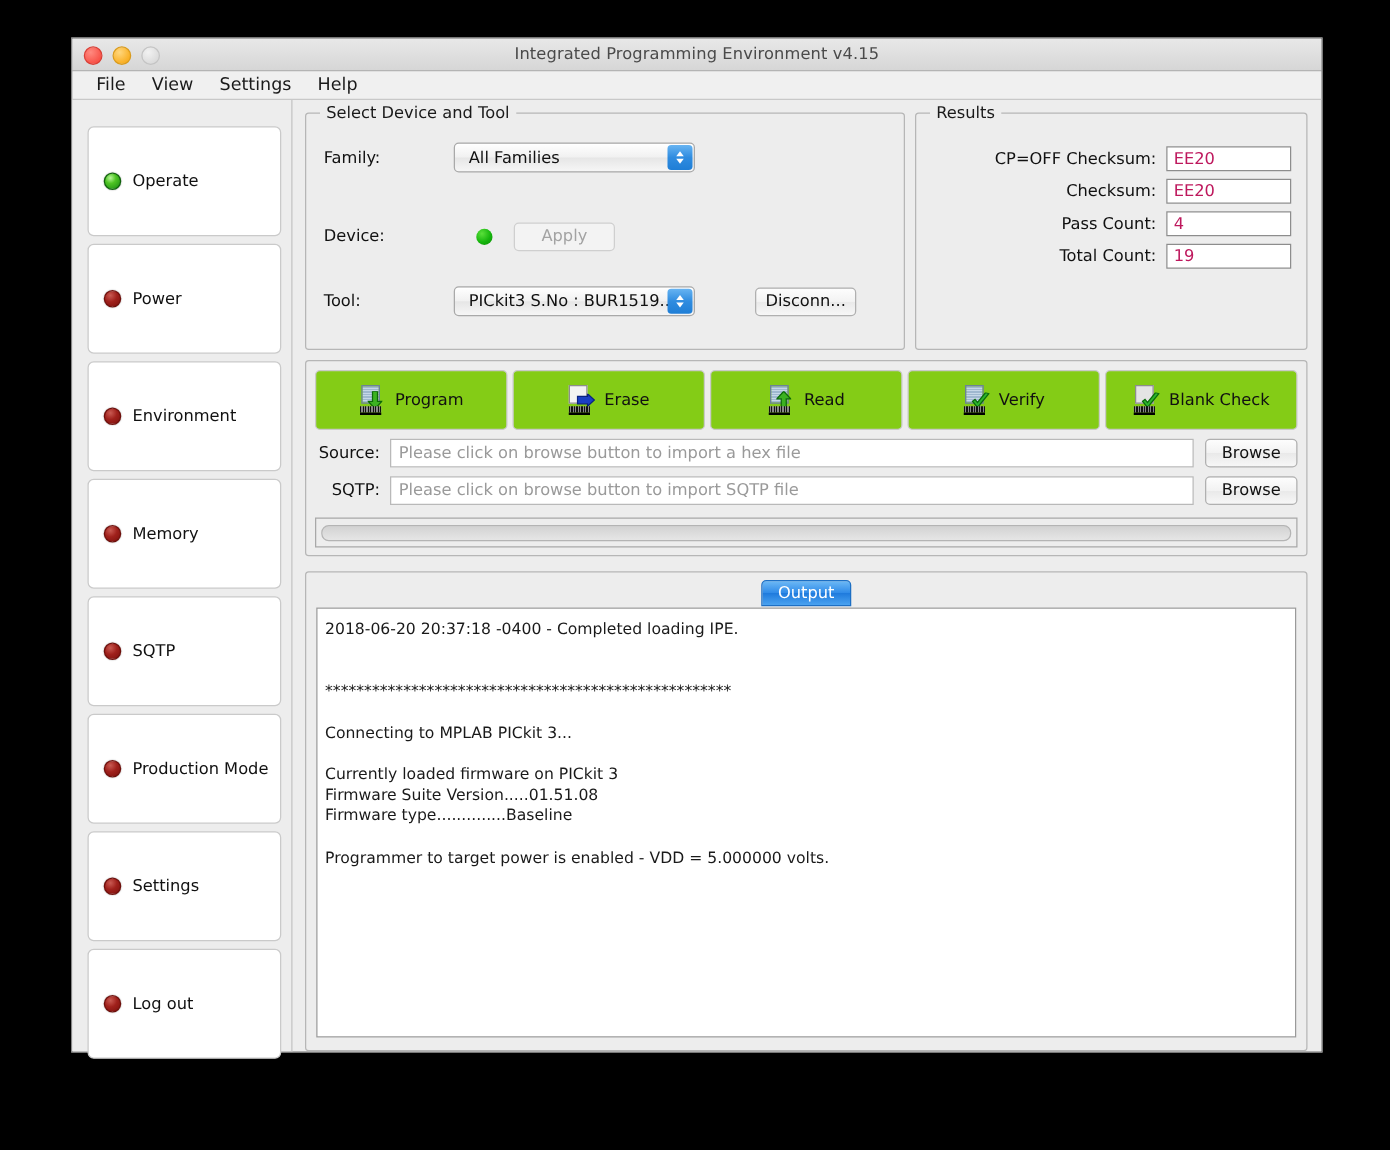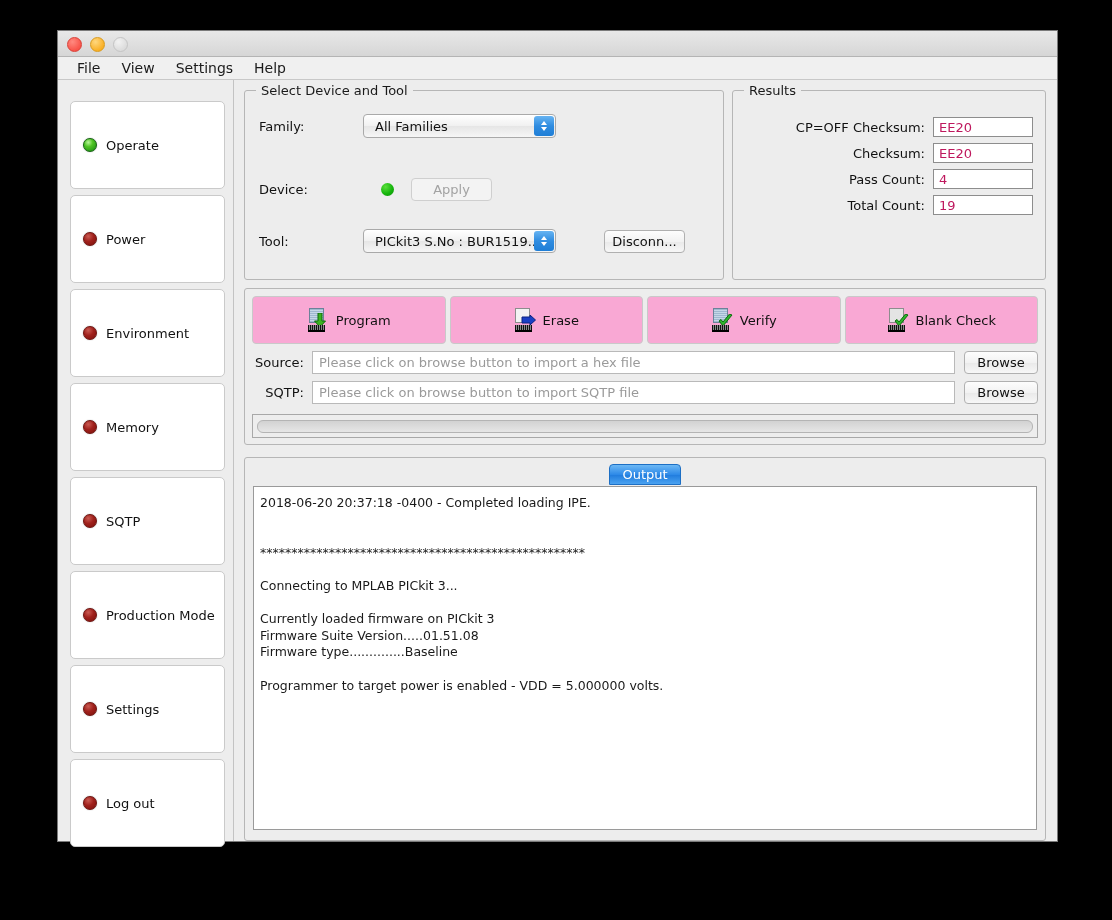--- a/index.html
+++ b/index.html
@@ -198,21 +198,21 @@
   .ops-panel {
     margin-top: 8px;
     border: 1px solid #b6b6b6; border-radius: 3px;
     background: #ededed;
     padding: 7px 7px 6px 7px;
     box-sizing: border-box;
   }
   .action-row { display: flex; gap: 4px; }
   .action-btn {
     flex: 1; height: 46px;
-    background: #f9a8d4;
+    background: #84cc16;
     border: 1px solid #c9c9c9; border-radius: 4px;
     display: flex; align-items: center; justify-content: center;
     gap: 7px; cursor: default;
   }
   .action-label { font-size: 13px; color: #111; }
 
   .chipicon { position: relative; width: 22px; height: 24px; }
   .chip-body {
     position: absolute; left: 2px; top: 0;
     width: 13px; height: 13px;
@@ -310,20 +310,21 @@
 
 <div class="desktop">
   <div class="window">
 
     <div class="titlebar">
       <div class="lights">
         <div class="light red"></div>
         <div class="light yellow"></div>
         <div class="light gray"></div>
       </div>
+      <div class="win-title">Integrated Programming Environment v4.15</div>
     </div>
 
     <div class="menubar">
       <div class="menu-item">File</div>
       <div class="menu-item">View</div>
       <div class="menu-item">Settings</div>
       <div class="menu-item">Help</div>
     </div>
 
     <div class="body-area">
@@ -445,20 +446,32 @@
                 <span class="erase-arrow">
                   <svg width="15" height="14" viewBox="0 0 15 14">
                     <path d="M1 2 H9 V0 L14.5 5 L9 10 V8 H1 Z" fill="#1a3fc4" stroke="#0b2280" stroke-width="1"></path>
                   </svg>
                 </span>
                 <span class="chip-base"></span>
               </span>
               <span class="action-label">Erase</span>
             </div>
 
+            <div class="action-btn">
+              <span class="chipicon">
+                <span class="chip-body"></span>
+                <span class="arrow-up">
+                  <svg width="12" height="15" viewBox="0 0 12 15">
+                    <path d="M6 0 L11.5 6 H8 V14 H4 V6 H0.5 Z" fill="#3cb221" stroke="#0d6b08" stroke-width="1"></path>
+                  </svg>
+                </span>
+                <span class="chip-base"></span>
+              </span>
+              <span class="action-label">Read</span>
+            </div>
 
             <div class="action-btn">
               <span class="chipicon">
                 <span class="chip-body"></span>
                 <span class="check">
                   <svg width="15" height="15" viewBox="0 0 15 15">
                     <path d="M1 7 L5 12 L14 1 L11.5 0 L5 8 L3 5.5 Z" fill="#2db52d" stroke="#0c6b0c" stroke-width="1"></path>
                   </svg>
                 </span>
                 <span class="chip-base"></span>

